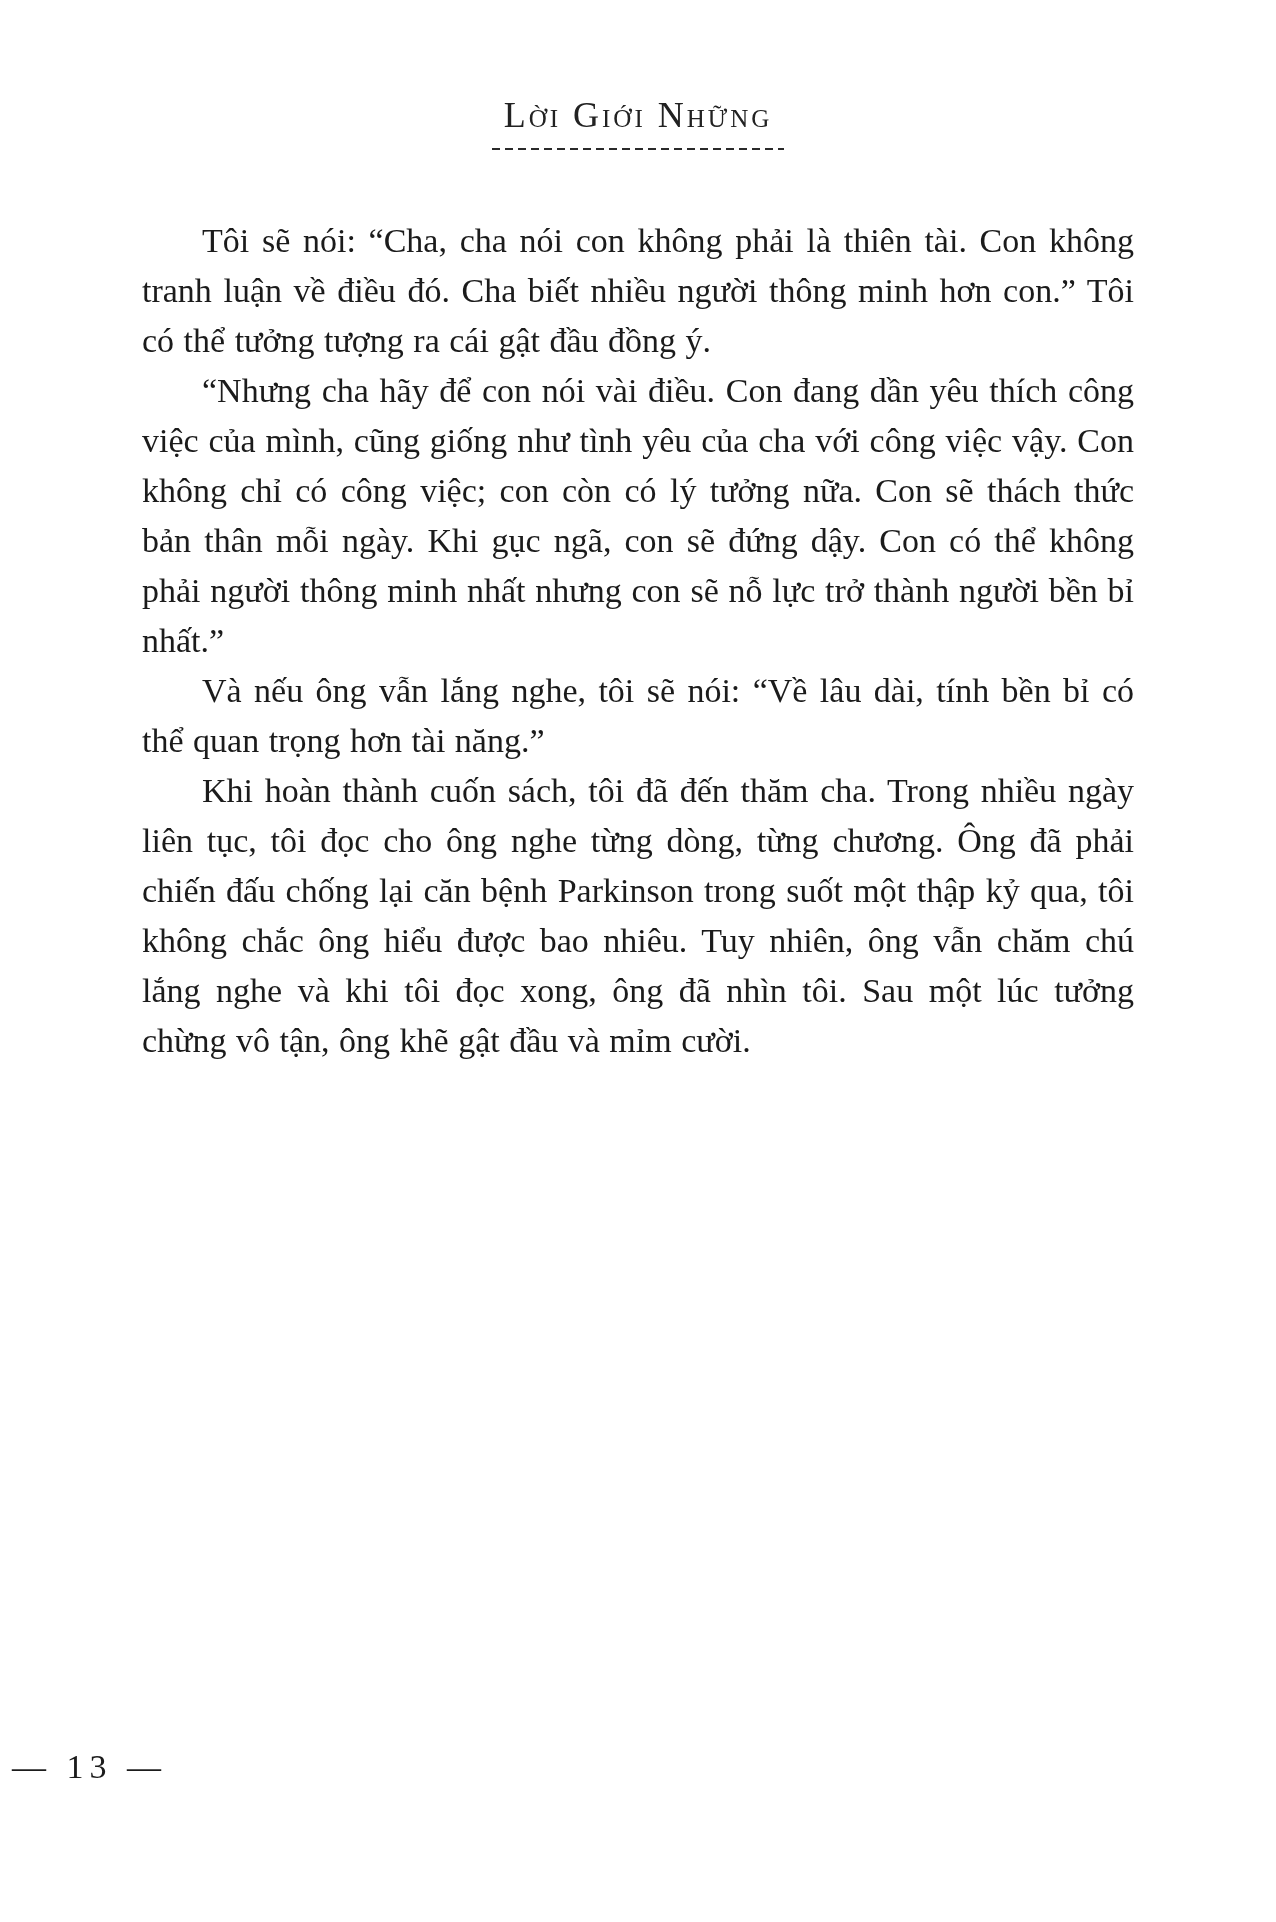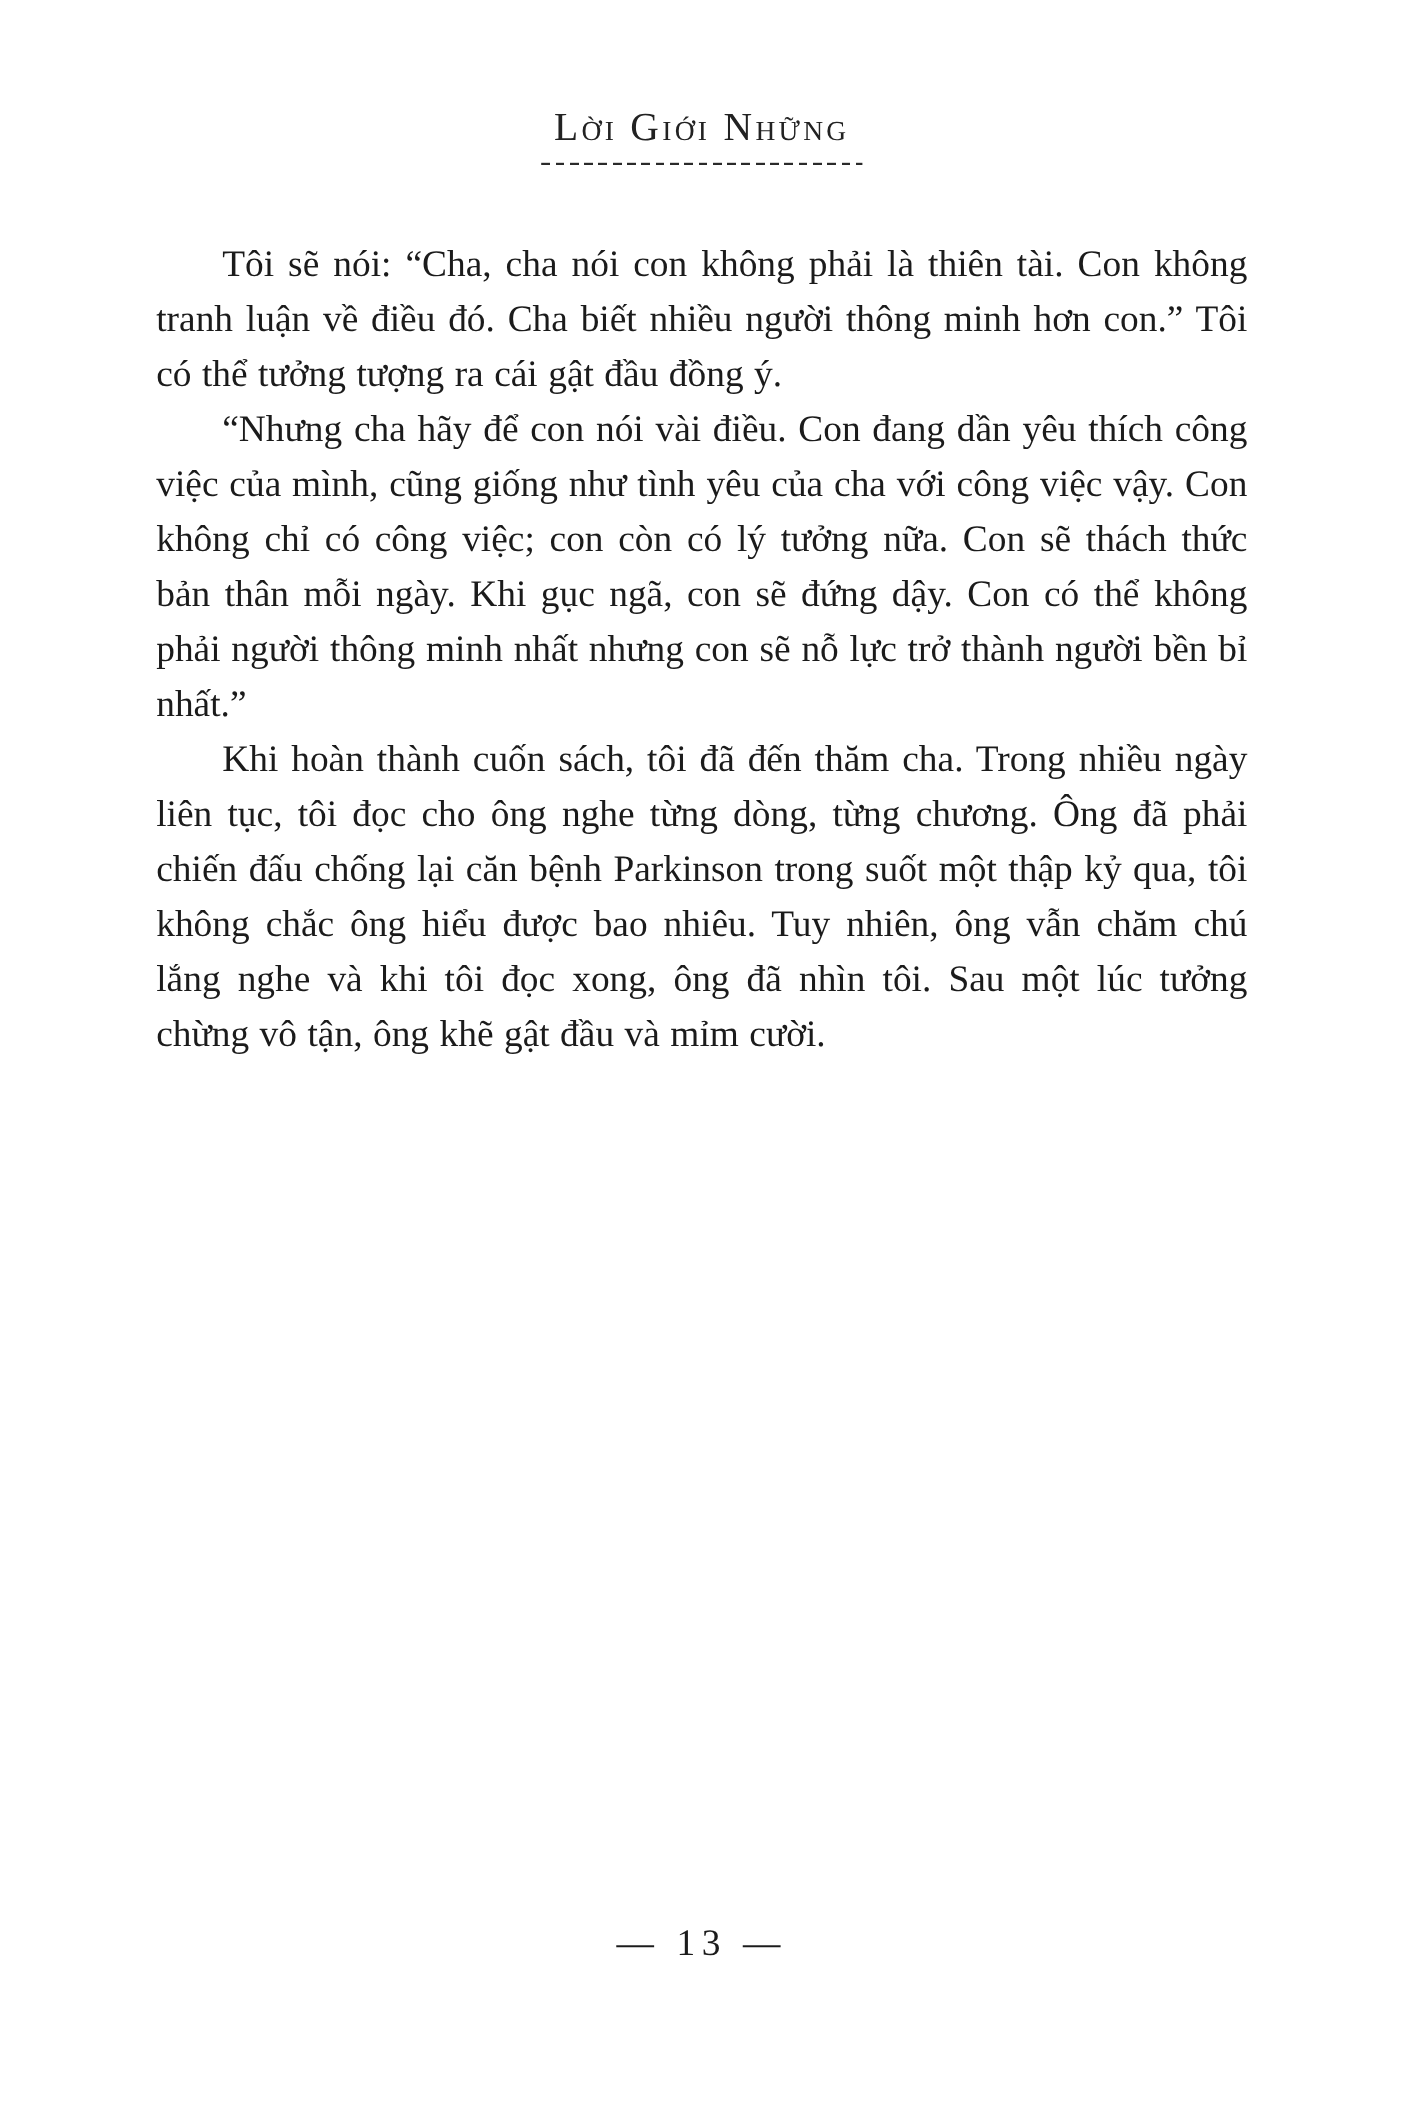--- a/index.html
+++ b/index.html
@@ -50,23 +50,23 @@
     text-indent: 60px;
     font-size: 34px;
     line-height: 50px;
     text-align: justify;
     color: #1b1b1b;
     word-spacing: 1px;
   }
   .page-footer {
     position: absolute;
     top: 1748px;
-    left: 0;
+    left: 12px;
     right: 0;
-    text-align: center;
+    text-align: left;
   }
   .page-number {
     font-size: 34px;
     letter-spacing: 6px;
     color: #1b1b1b;
   }
 </style>
 </head>
 <body>
 
@@ -74,20 +74,21 @@
 
   <header class="chapter-header">
     <h1 class="chapter-title">Lời Giới Những</h1>
     <div class="dashed-rule"></div>
   </header>
 
   <main class="body-text">
     <div class="paragraphs">
         <p class="paragraph">Tôi sẽ nói: “Cha, cha nói con không phải là thiên tài. Con không tranh luận về điều đó. Cha biết nhiều người thông minh hơn con.” Tôi có thể tưởng tượng ra cái gật đầu đồng ý.</p>
         <p class="paragraph">“Nhưng cha hãy để con nói vài điều. Con đang dần yêu thích công việc của mình, cũng giống như tình yêu của cha với công việc vậy. Con không chỉ có công việc; con còn có lý tưởng nữa. Con sẽ thách thức bản thân mỗi ngày. Khi gục ngã, con sẽ đứng dậy. Con có thể không phải người thông minh nhất nhưng con sẽ nỗ lực trở thành người bền bỉ nhất.”</p>
+        <p class="paragraph">Và nếu ông vẫn lắng nghe, tôi sẽ nói: “Về lâu dài, tính bền bỉ có thể quan trọng hơn tài năng.”</p>
         <p class="paragraph">Khi hoàn thành cuốn sách, tôi đã đến thăm cha. Trong nhiều ngày liên tục, tôi đọc cho ông nghe từng dòng, từng chương. Ông đã phải chiến đấu chống lại căn bệnh Parkinson trong suốt một thập kỷ qua, tôi không chắc ông hiểu được bao nhiêu. Tuy nhiên, ông vẫn chăm chú lắng nghe và khi tôi đọc xong, ông đã nhìn tôi. Sau một lúc tưởng chừng vô tận, ông khẽ gật đầu và mỉm cười.</p>
       </div>
   </main>
 
   <footer class="page-footer">
     <span class="page-number">— 13 —</span>
   </footer>
 
 </div>
 

